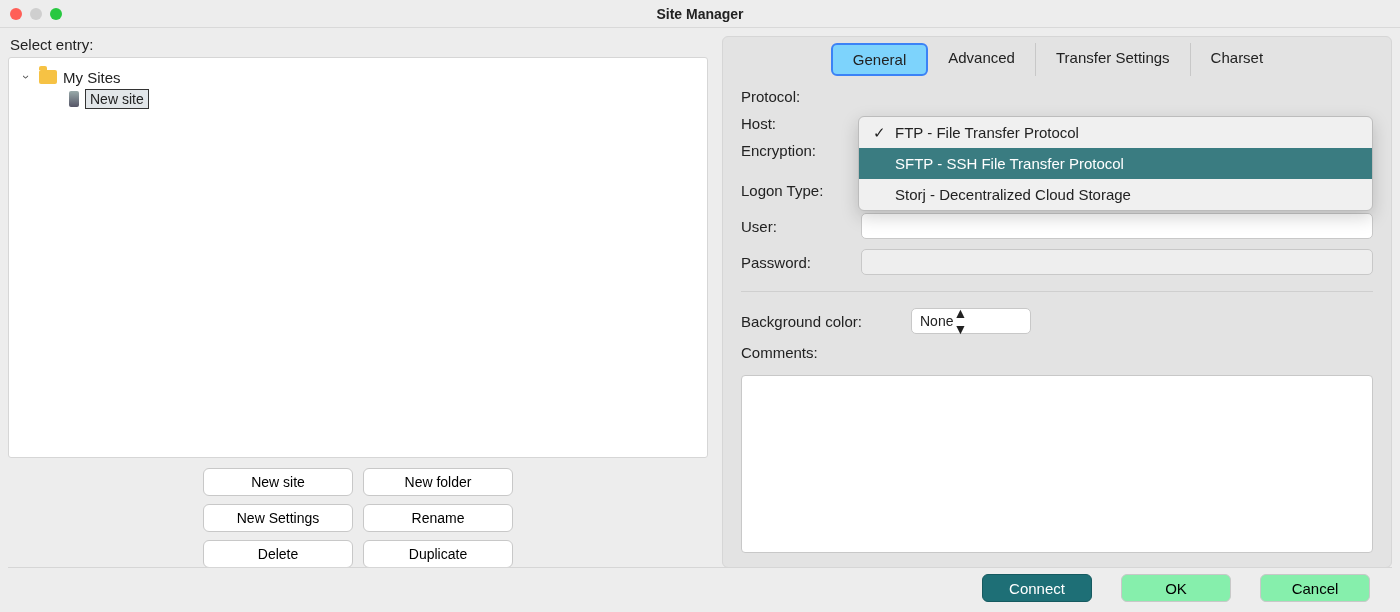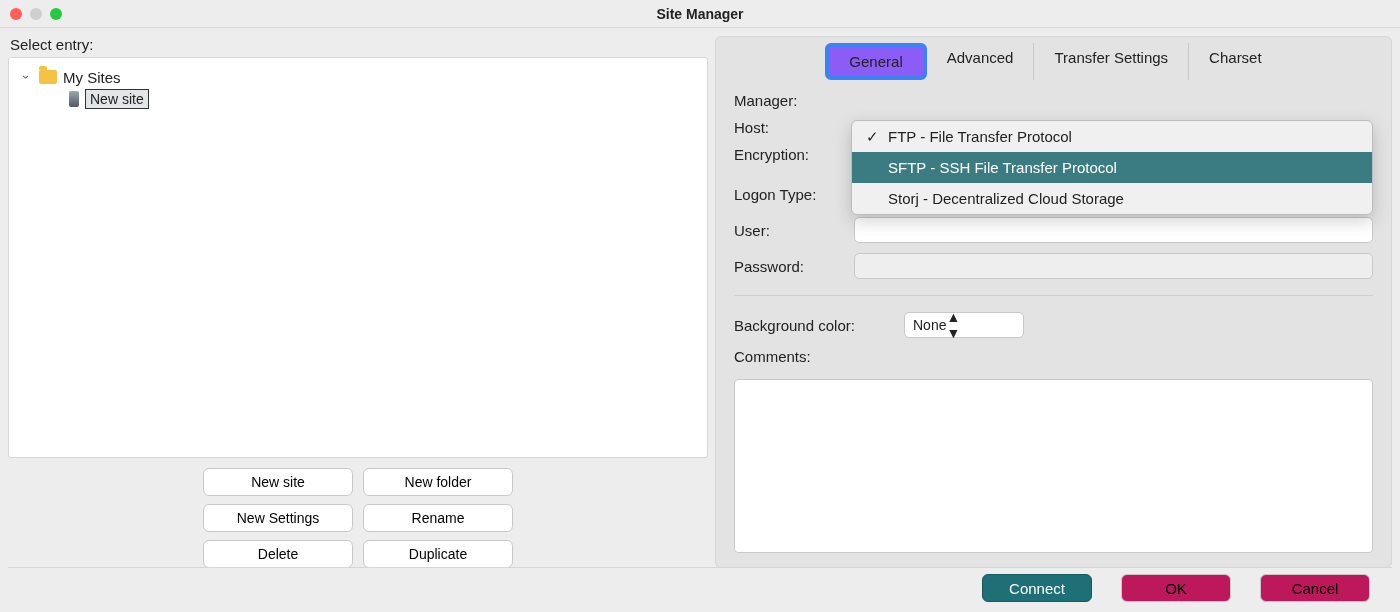--- a/index.html
+++ b/index.html
@@ -35,21 +35,21 @@
       left: 0; right: 0;
       text-align: center;
       font-weight: 600;
       font-size: 14px;
       pointer-events: none;
     }
     .main {
       display: flex;
       height: 540px;
       padding: 8px 8px 0 8px;
-      gap: 7px;
+      gap: 14px;
     }
     .left-col {
       width: 700px;
       display: flex;
       flex-direction: column;
     }
     .select-entry-label {
       font-size: 15px;
       margin-bottom: 4px;
       padding-left: 2px;
@@ -135,22 +135,22 @@
       gap: 0;
       padding: 6px 0 0 0;
     }
     .tab {
       padding: 6px 20px;
       font-size: 15px;
       border-radius: 6px;
       cursor: pointer;
     }
     .tab.active {
-      background: #8b5cf6;
-      border: 4px solid #3b82f6;
+      background: #7dd3fc;
+      border: 2px solid #3b82f6;
     }
     .tab.sep{
       border-left:1px solid #c8c8c8;
       border-radius:0;
     }
     .form {
       padding: 12px 18px;
       display: flex;
       flex-direction: column;
       gap: 10px;
@@ -246,21 +246,21 @@
     }
     .footer-sep{
       position:absolute;
       bottom:44px;left:8px;right:8px;
       border-top:1px solid #d6d6d6;
     }
     .fbtn{
       width:110px;height:28px;
       border:1px solid #c8c8c8;
       border-radius:6px;
-      background:#be185d;
+      background:#86efac;
       font-size:15px;
       cursor:pointer;
     }
     .fbtn.primary{
       background:#1e6f76;
       color:#fff;
       border-color:#165a60;
     }
   </style>
 </head>
@@ -302,21 +302,21 @@
   <div class="right-col">
     <div class="tabs">
       <div class="tab active">General</div>
       <div class="tab">Advanced</div>
       <div class="tab sep">Transfer Settings</div>
       <div class="tab sep">Charset</div>
     </div>
 
     <div class="form">
       <div class="form-row">
-        <label>Manager:</label>
+        <label>Protocol:</label>
       </div>
       <div class="form-row">
         <label>Host:</label>
       </div>
       <div class="form-row">
         <label>Encryption:</label>
       </div>
 
       <div class="dropdown">
         <div class="dropdown-item checked">FTP - File Transfer Protocol</div>

